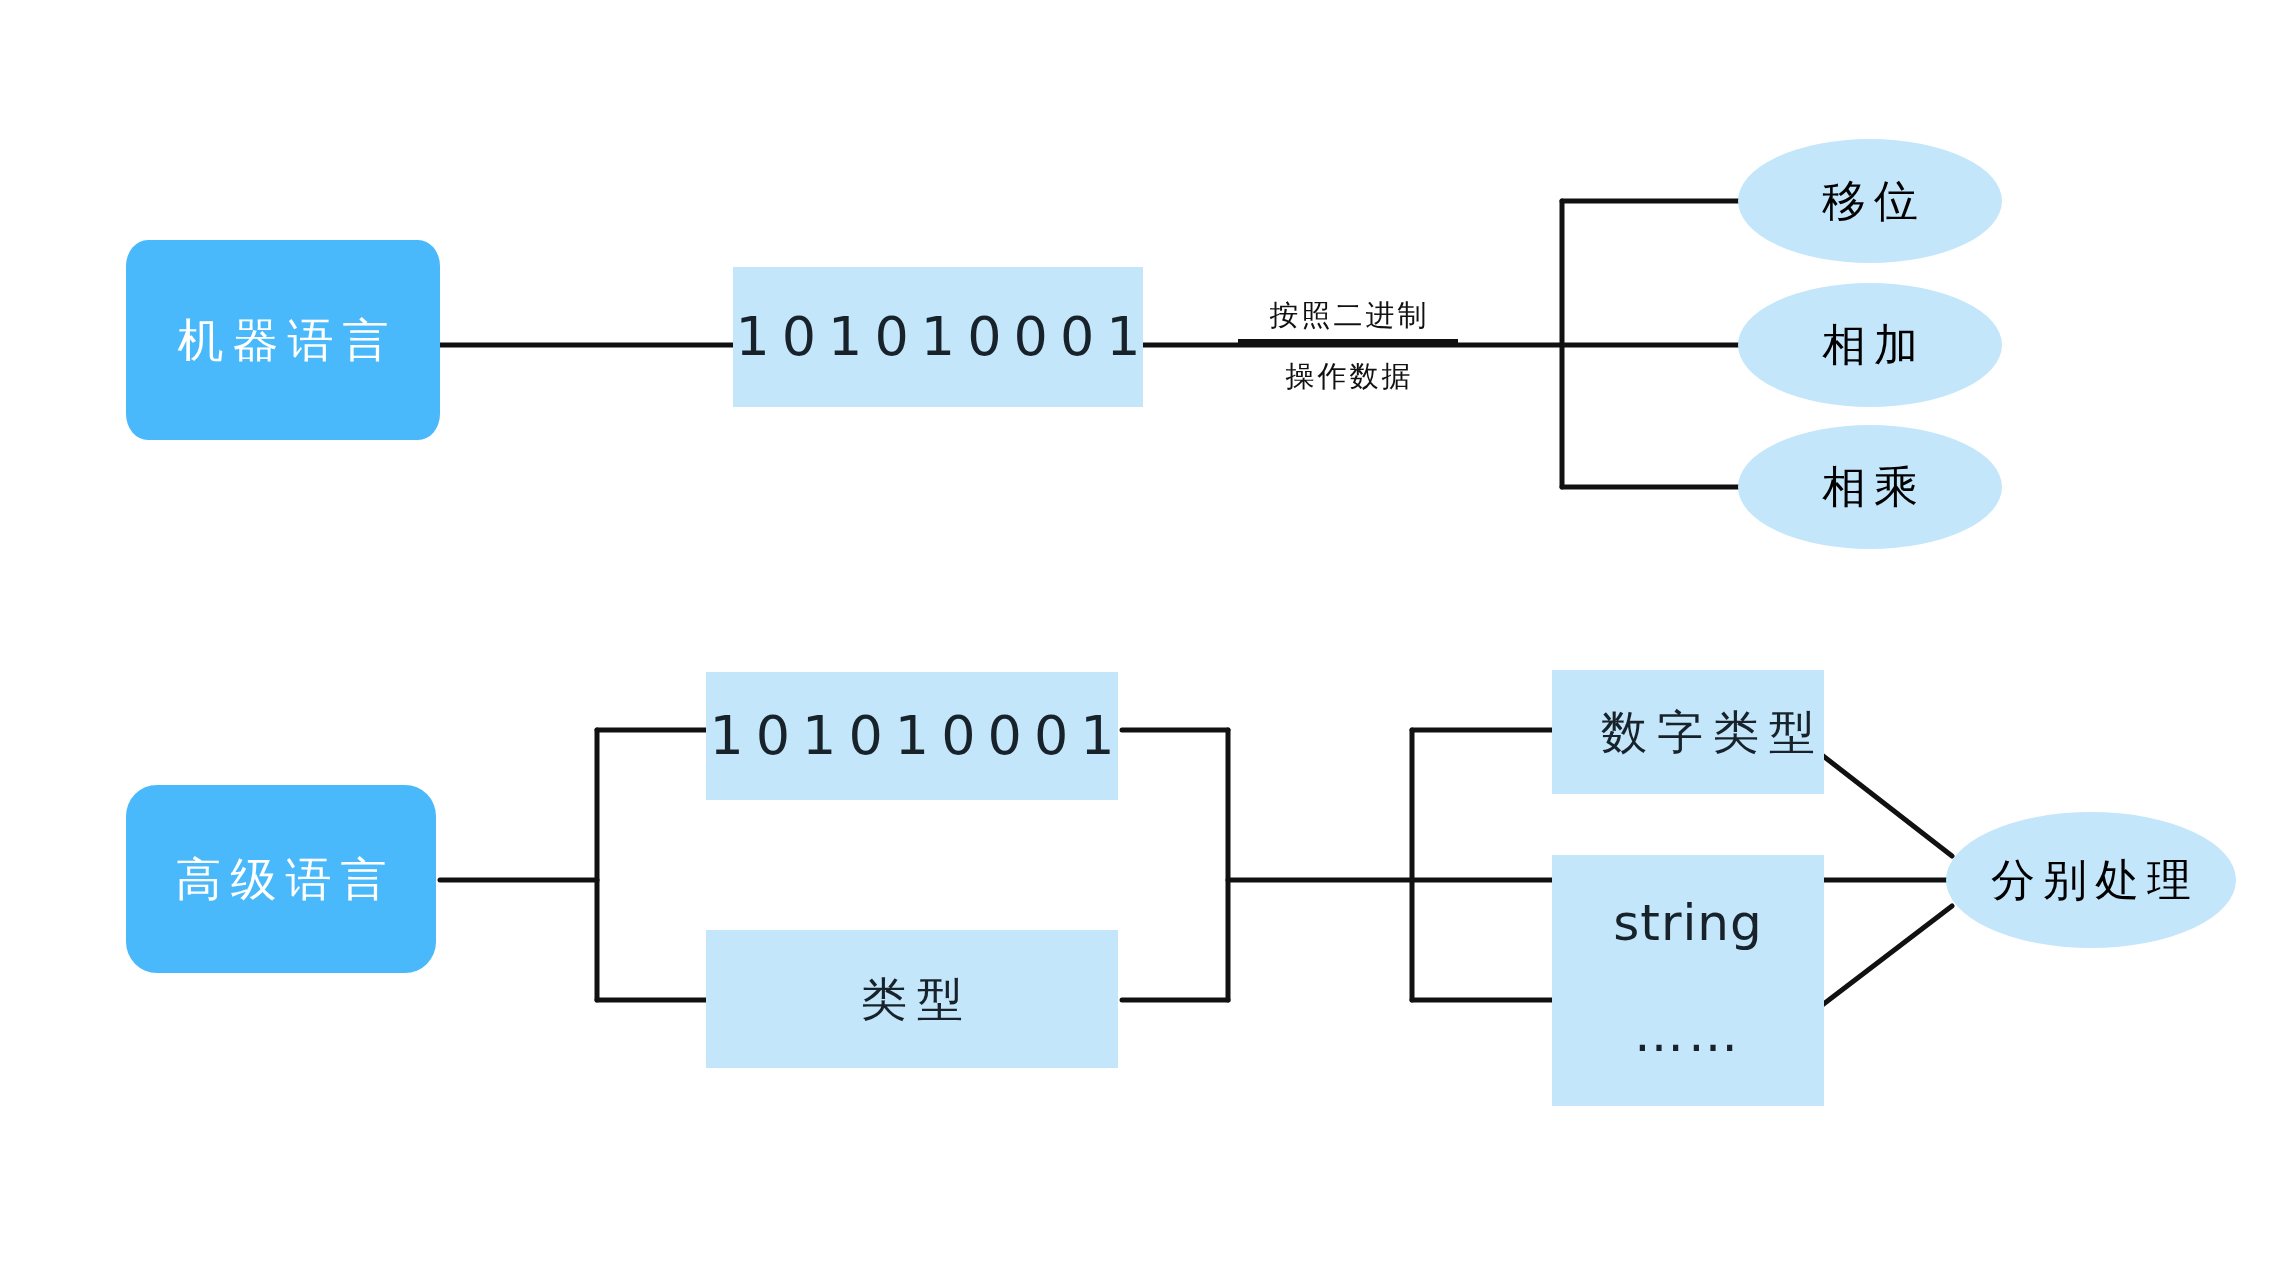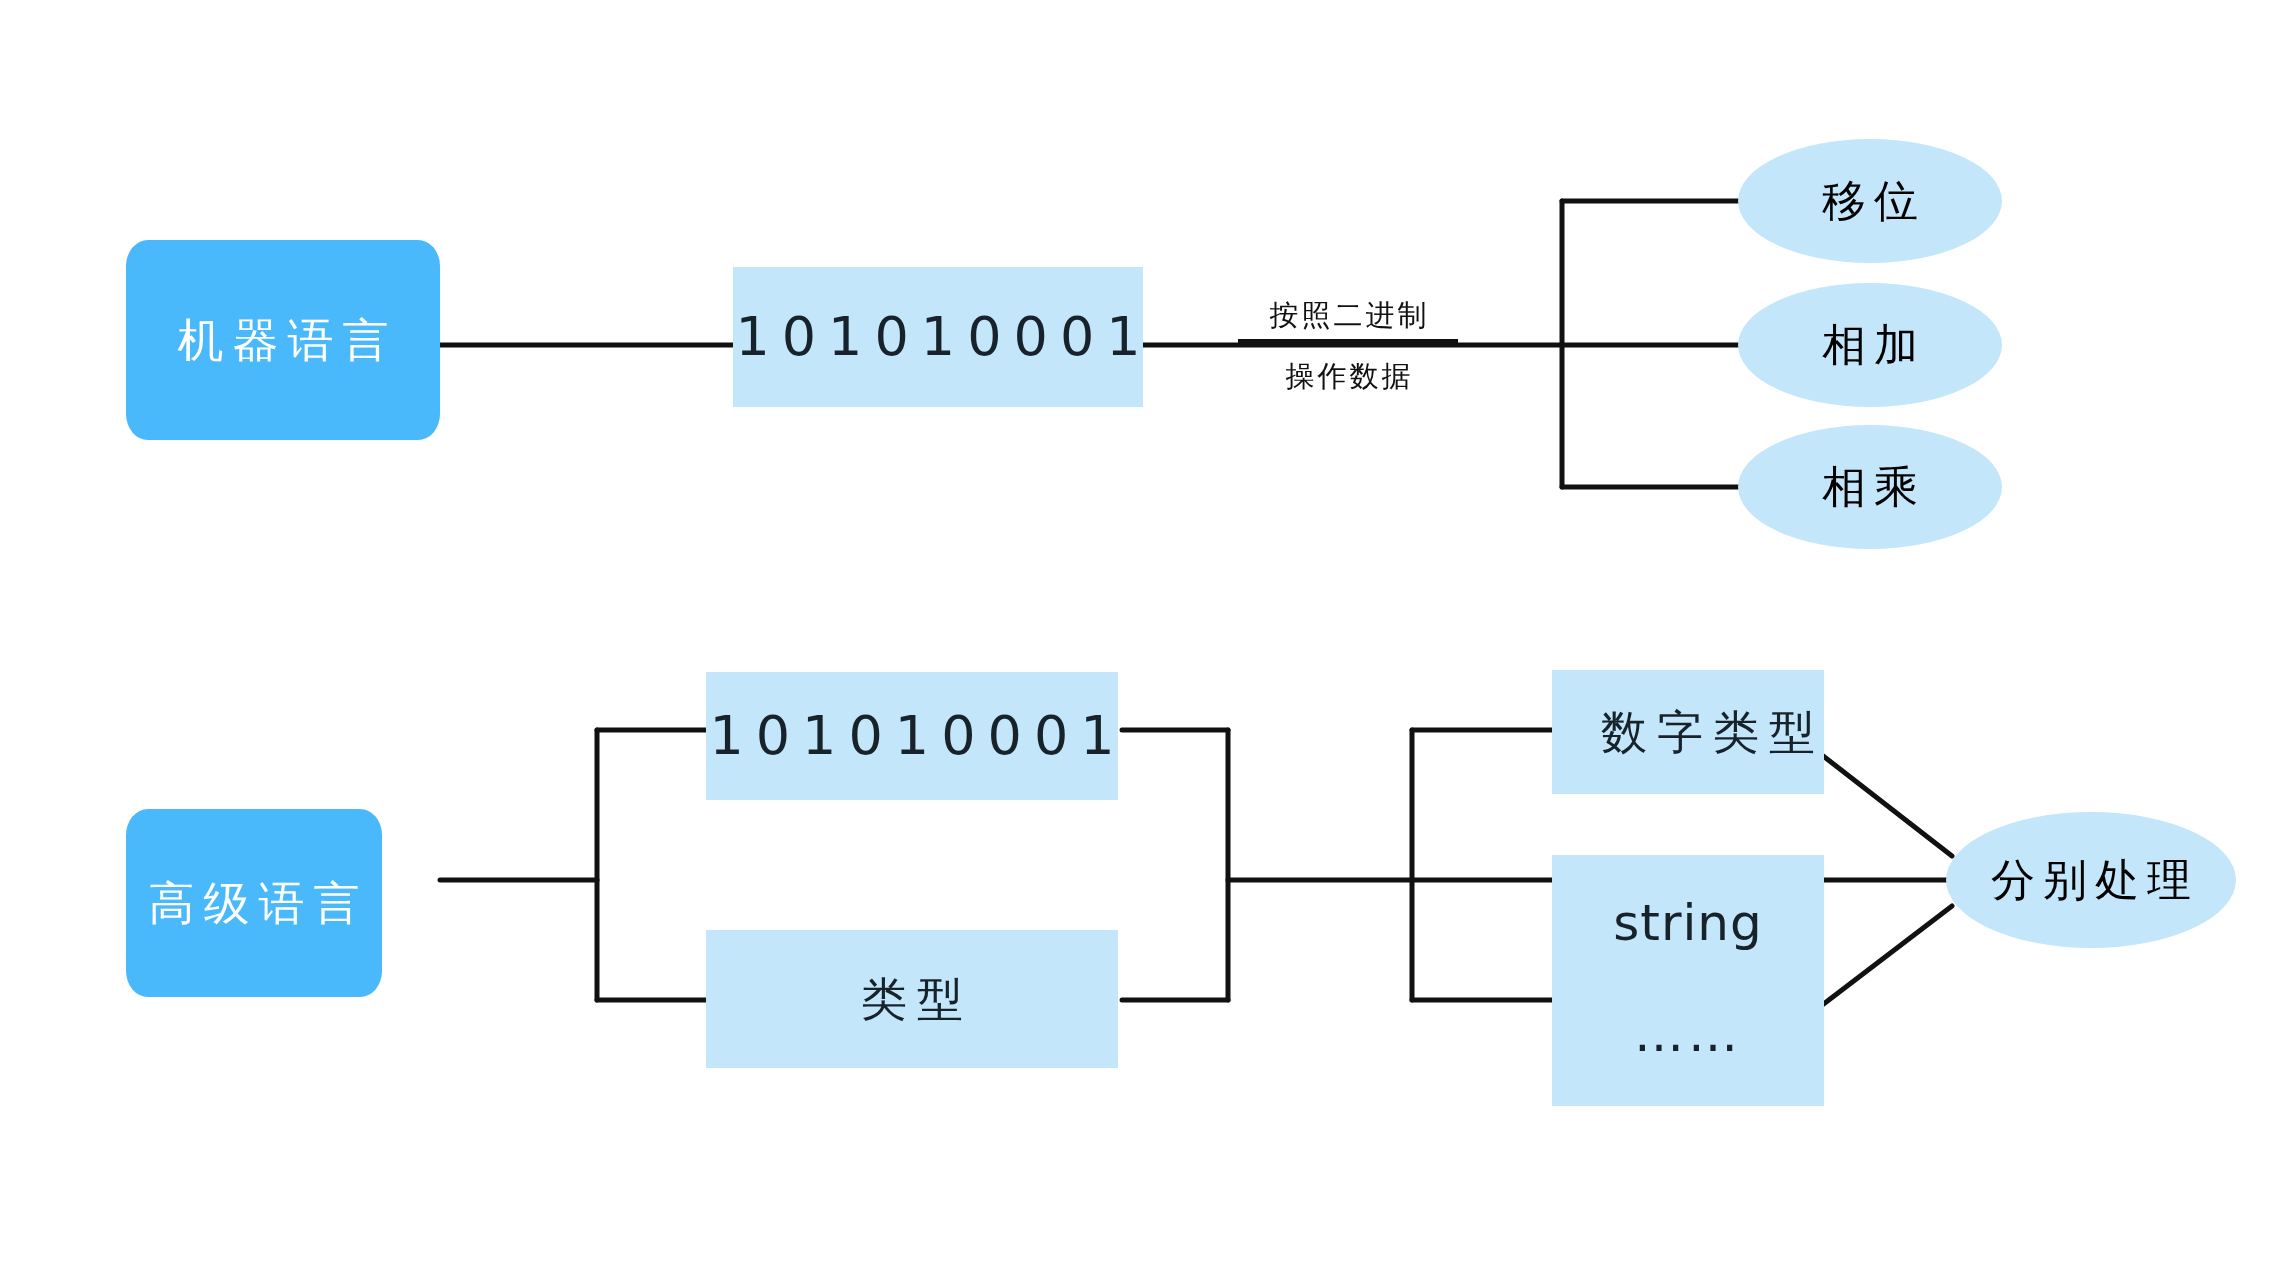--- a/index.html
+++ b/index.html
@@ -190,21 +190,21 @@
   </div>
 
   <div class="node-ellipse" style="left:1738px; top:283px; width:264px; height:124px;justify-content:center;">
     <span class="node-label">相加</span>
   </div>
 
   <div class="node-ellipse" style="left:1738px; top:425px; width:264px; height:124px;">
     <span class="node-label">相乘</span>
   </div>
 
-  <div class="node-blue" style="left:126px; top:809px; width:256px; height:188px;">
+  <div class="node-blue" style="left:126px; top:785px; width:310px; height:188px;border-radius:31px;">
     <span class="node-label">高级语言</span>
   </div>
 
   <div class="chip chip-binary" style="left:706px; top:672px; width:412px; height:128px;">
     <span class="chip-label">101010001</span>
   </div>
 
   <div class="chip chip-cn" style="left:706px; top:930px; width:412px; height:138px;">
     <span class="chip-label">类型</span>
   </div>

